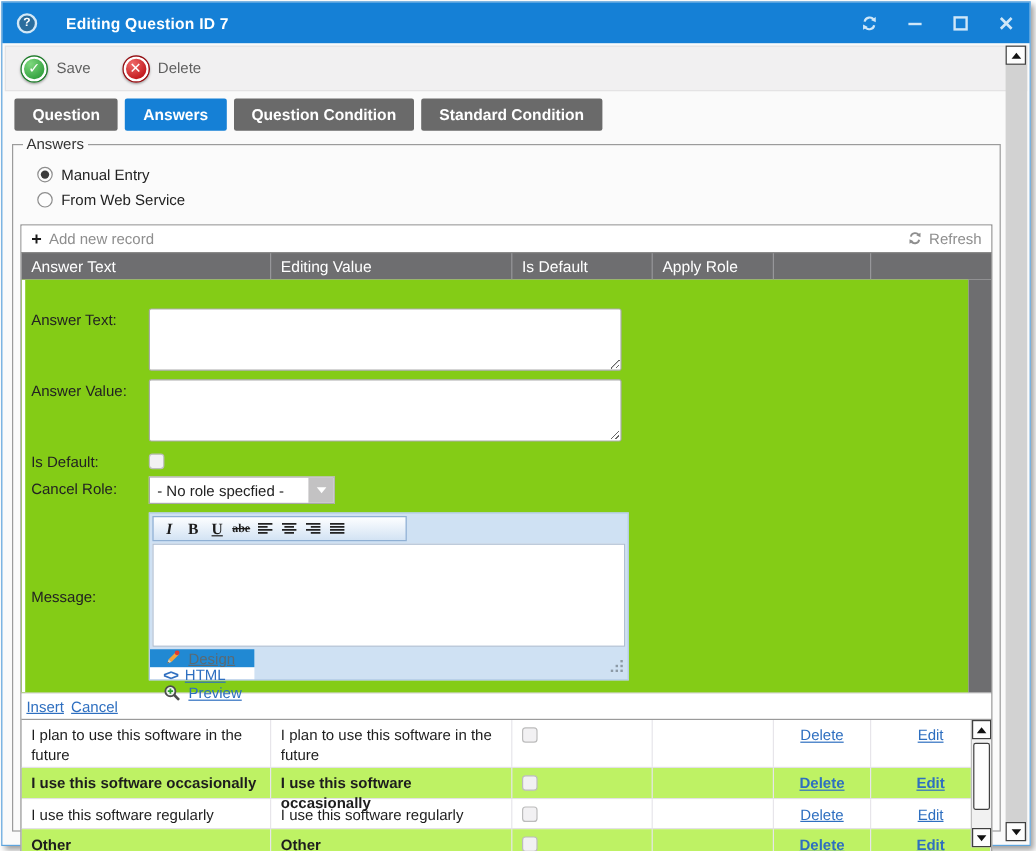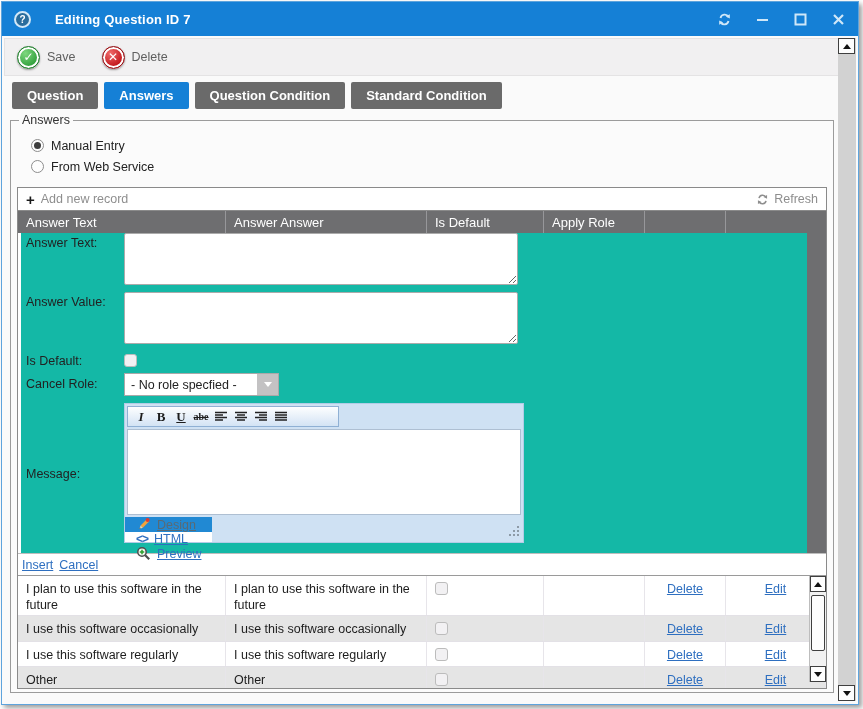--- a/index.html
+++ b/index.html
@@ -47,30 +47,30 @@
     background: #fdfdfd; display: inline-flex; align-items: center; justify-content: center; }
   .radio.checked::after { content: ""; width: 7px; height: 7px; border-radius: 50%; background: #3d3d3d; }
   .radio-label { font-size: 12.5px; color: #222; }
 
   
   .grid { margin: 2px; border: 1px solid #8a8a8a; background: #fff; }
   .grid-addrow { height: 22px; display: flex; align-items: center; padding: 0 8px;
     background: #fff; font-size: 12.5px; color: #8e8e8e; }
   .add-new { display: flex; align-items: center; gap: 6px; cursor: pointer; }
   .plus-glyph { color: #1b1b1b; font-weight: bold; font-size: 15px; line-height: 1; }
-  .refresh-link { margin-left: auto; display: flex; align-items: center; gap: 5px; cursor: pointer; color: #8e8e8e; }
+  .refresh-link { margin-left: auto; display: flex; gap: 5px; cursor: pointer; color: #8e8e8e; }
   .grid-header { height: 23px; display: flex; background: #6e6e70; color: #fff;
     font-size: 13px; border-top: 1px solid #8a8a8a; }
   .gh-cell { display: flex; align-items: center; padding: 0 8px; border-right: 1px solid #97979a; }
   .c1 { width: 208px; } .c2 { width: 201px; } .c3 { width: 117px; }
   .c4 { width: 101px; } .c5 { width: 81px; } .c6 { flex: 1; border-right: none; }
 
   
   .edit-wrap { display: flex; border-bottom: 1px solid #bdbdbd; }
-  .edit-form { flex: 1; background: #14b8a6; padding: 0 0 8px 8px; box-shadow: inset 3px 0 0 #fff; }
+  .edit-form { flex: 1; background: #84cc16; padding: 24px 0 8px 8px; box-shadow: inset 3px 0 0 #fff; }
   .edit-strip { width: 19px; background: #6e6e70; }
   .field-row { display: flex; margin-bottom: 7px; }
   .field-label { width: 98px; font-size: 12.5px; color: #222; padding-top: 3px; flex: none; }
   .field-label.vcenter { padding-top: 4px; }
   textarea.answer-box { width: 394px; height: 52px; border: 1px solid #ababab; border-radius: 2px;
     resize: both; background: #fff; font-family: inherit; font-size: 12px; }
   .checkbox { width: 13px; height: 13px; border: 1px solid #bcbcbc; border-radius: 3px;
     background: #f2f1f3; display: inline-block; margin-top: 3px; cursor: pointer; }
   .dropdown { width: 155px; height: 23px; border: 1px solid #a9a9a9; background: #fff;
     display: flex; align-items: center; cursor: pointer; }
@@ -104,21 +104,21 @@
   .ed-grip { margin-left: auto; width: 12px; height: 12px; margin-right: 4px; position: relative; }
   .ed-grip i { position: absolute; width: 2px; height: 2px; background: #8d9aa6; }
 
   .links-row { height: 21px; display: flex; align-items: center; gap: 6px; padding-left: 4px;
     background: #fff; font-size: 12.5px; }
   a.blue-link { color: #2e6fc0; text-decoration: underline; cursor: pointer; font-size: 12.5px; }
 
   
   .rows-area { position: relative; height: 113px; overflow: hidden; border-top: 1px solid #9a9a9a; }
   .drow { display: flex; border-bottom: 1px solid #e3e1e6; background: #fff; }
-  .drow.alt { background: #e5e5e5; }
+  .drow.alt { background: #bef264; font-weight: bold; }
   .dcell { padding: 5px 8px; font-size: 12.5px; color: #1d1d1d; line-height: 16px;
     border-right: 1px solid #e7e5ea; }
   .dcell.center { display: flex; align-items: flex-start; justify-content: center; }
   .dcell .checkbox { margin-top: 1px; }
 
   
   .inner-sb { position: absolute; right: 0; top: 0; bottom: 6px; width: 17px;
     background: #f1f1f1; border-left: 1px solid #bdbdbd; }
   .sb-btn { position: absolute; left: 0; width: 16px; height: 16px; background: #fdfdfd;
     border: 1px solid #3f3f3f; display: flex; align-items: center; justify-content: center; cursor: pointer; }
@@ -214,21 +214,21 @@
             <polygon points="12.8,2.2 12.8,6.6 8.8,4.6" fill="#8e8e8e"></polygon>
             <path d="M11.5 9 A4.2 4.2 0 0 1 3.6 10" fill="none" stroke="#8e8e8e" stroke-width="1.8"></path>
             <polygon points="2.2,12.8 2.2,8.4 6.2,10.4" fill="#8e8e8e"></polygon>
           </svg>
           <span>Refresh</span>
         </span>
       </div>
 
       <div class="grid-header">
         <div class="gh-cell c1">Answer Text</div>
-        <div class="gh-cell c2">Answer Answer</div>
+        <div class="gh-cell c2">Editing Value</div>
         <div class="gh-cell c3">Is Default</div>
         <div class="gh-cell c4">Apply Role</div>
         <div class="gh-cell c5"></div>
         <div class="gh-cell c6"></div>
       </div>
 
       <div class="edit-wrap">
         <div class="edit-form">
 
           <div class="field-row">

